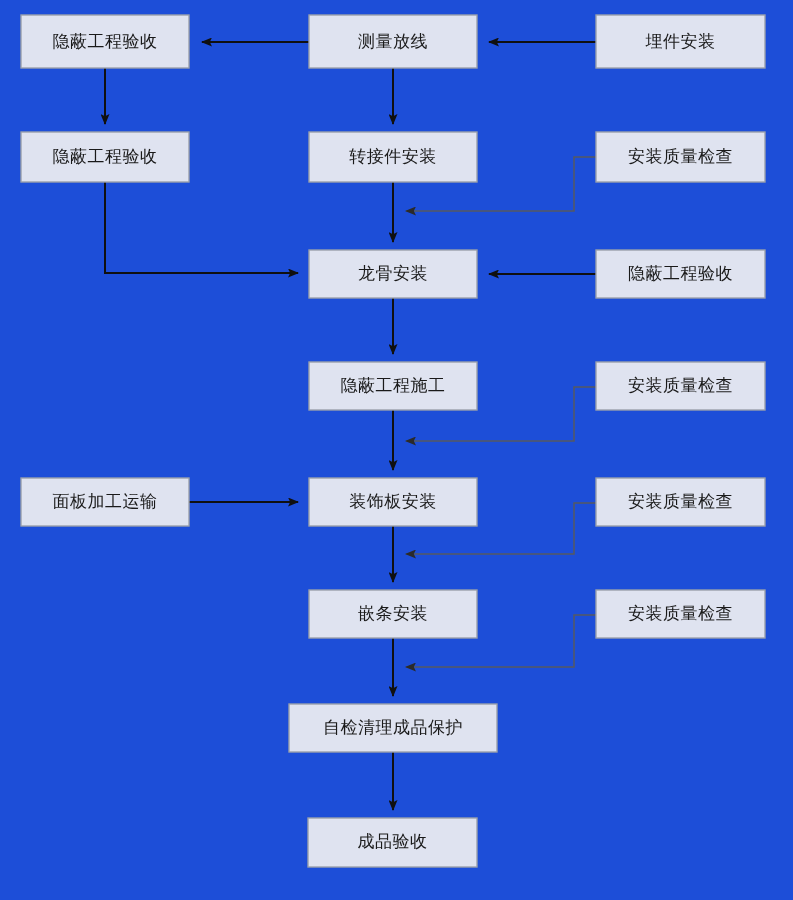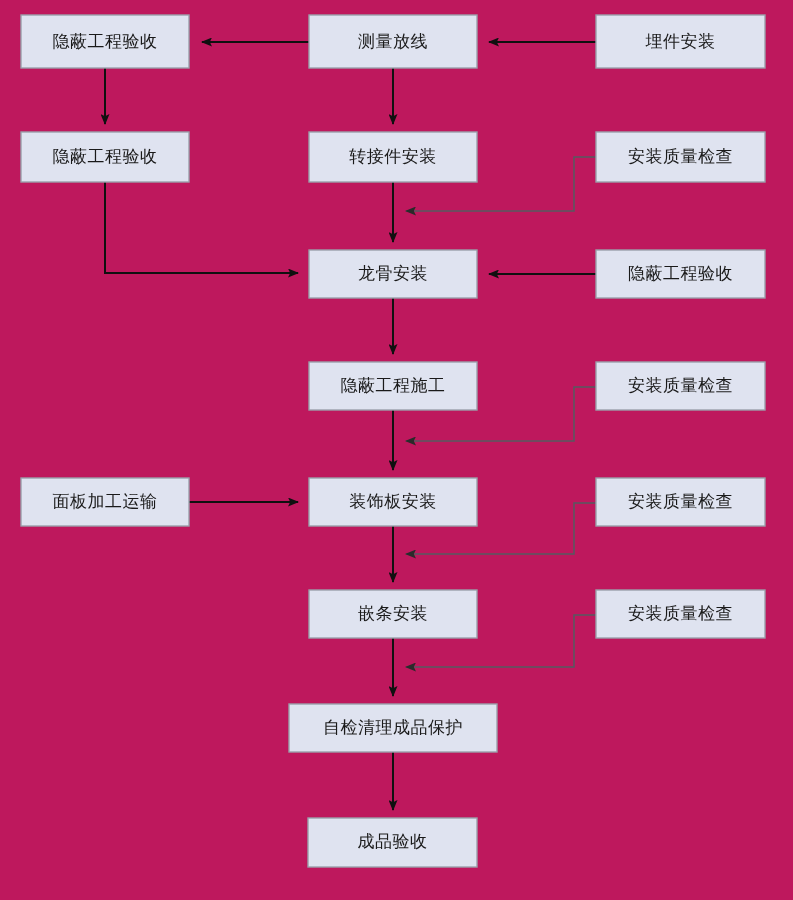--- a/index.html
+++ b/index.html
@@ -10,21 +10,21 @@
   body {
     width: 793px;
     height: 900px;
     font-family: "Liberation Sans", "DejaVu Sans", sans-serif;
     overflow: hidden;
   }
   #flowchart-root {
     position: relative;
     width: 793px;
     height: 900px;
-    background: #be185d;
+    background: #1d4ed8;
   }
   svg#flow-svg {
     position: absolute;
     left: 0;
     top: 0;
     width: 793px;
     height: 900px;
   }
   .node-rect {
     fill: #dfe3f0;

